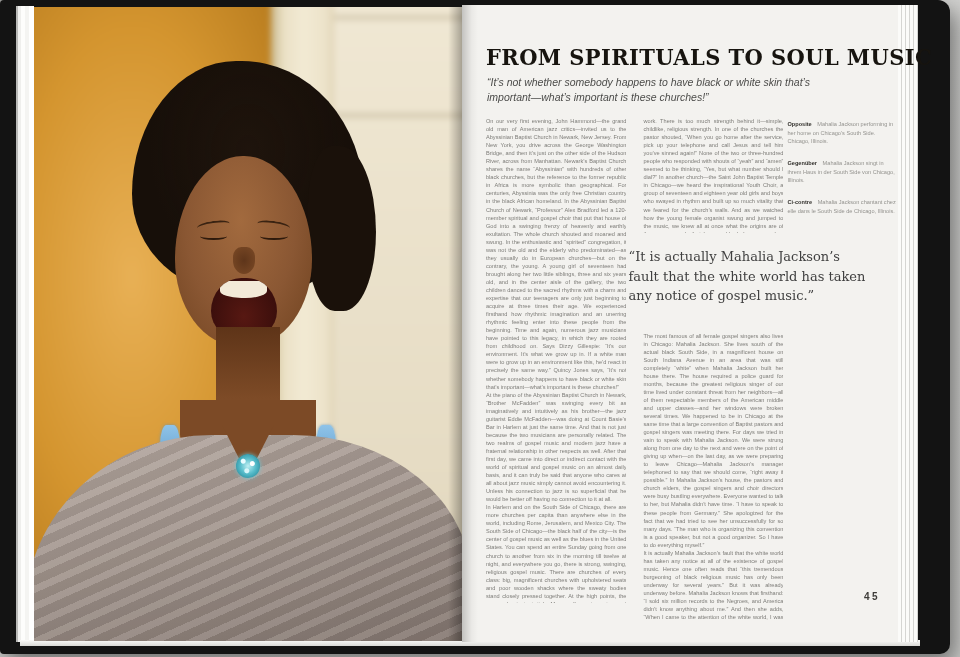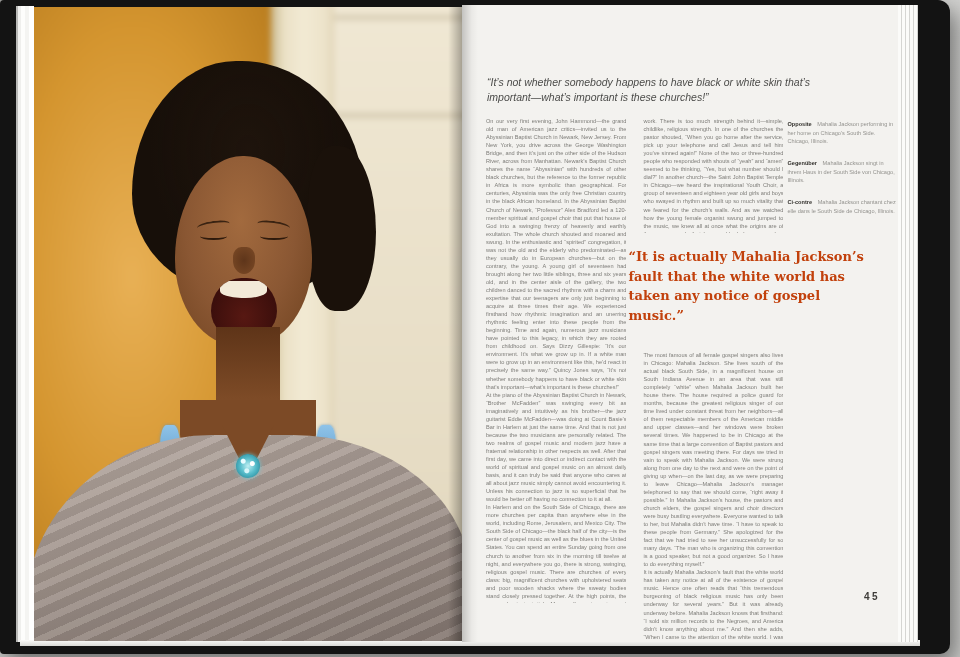--- a/index.html
+++ b/index.html
@@ -132,22 +132,22 @@
   .bodytext, .bodytext p {
     font-size:5.6px; line-height:1.44; color:#7d7c78; text-align:justify;
     letter-spacing:0; 
   }
   .bodytext p { margin:0; }
   .col1 { width:150px; height:486px; overflow:hidden; }
   .col2 { width:140px; margin-left:17px; position:relative; }
   .col2-top { height:116px; overflow:hidden; }
   .pullquote {
     width:242px; margin:14px 0 26px -15px;
-    font-family:"DejaVu Serif", serif; font-weight:bold;
-    font-size:13px; line-height:1.5; color:#c2410c;
+    font-family:"DejaVu Serif", serif; font-weight:normal;
+    font-size:13px; line-height:1.5; color:#404040;
   }
   .col2-rest { height:288px; overflow:hidden; }
   .captions { width:118px; margin-left:4px; padding-top:3px; }
   .caption { margin-bottom:13px; font-size:5.6px; line-height:1.55; color:#93928e; text-align:left; }
   .caption .lead { font-weight:bold; color:#33312d; }
   .folio {
     position:absolute; left:402px; top:586px;
     font-size:10px; font-weight:bold; letter-spacing:2.5px; color:#3d3b38;
   }
 </style>
@@ -193,20 +193,21 @@
       <div class="dress-vneck"></div>
       <div class="brooch"></div>
 
       <div class="photo-gutter-shade"></div>
     </div>
 
     <div class="right-page">
       <div class="gutter-shade"></div>
       <div class="edge-stack"></div>
 
+      <h1 class="page-title">FROM SPIRITUALS TO SOUL MUSIC</h1>
 
       <p class="page-subtitle">“It’s not whether somebody happens to have black or white skin that’s important—what’s important is these churches!”</p>
 
       <div class="columns">
 
         <div class="col1 bodytext">
           <p>On our very first evening, John Hammond—the grand old man of American jazz critics—invited us to the Abyssinian Baptist Church in Newark, New Jersey. From New York, you drive across the George Washington Bridge, and then it’s just on the other side of the Hudson River, across from Manhattan. Newark’s Baptist Church shares the name “Abyssinian” with hundreds of other black churches, but the reference to the former republic in Africa is more symbolic than geographical. For centuries, Abyssinia was the only free Christian country in the black African homeland. In the Abyssinian Baptist Church of Newark, “Professor” Alex Bradford led a 120-member spiritual and gospel choir that put that house of God into a swinging frenzy of heavenly and earthly exultation. The whole church shouted and moaned and swung. In the enthusiastic and “spirited” congregation, it was not the old and the elderly who predominated—as they usually do in European churches—but on the contrary, the young. A young girl of seventeen had brought along her two little siblings, three and six years old, and in the center aisle of the gallery, the two children danced to the sacred rhythms with a charm and expertise that our teenagers are only just beginning to acquire at three times their age. We experienced firsthand how rhythmic imagination and an unerring rhythmic feeling enter into these people from the beginning. Time and again, numerous jazz musicians have pointed to this legacy, in which they are rooted from childhood on. Says Dizzy Gillespie: “It’s our environment. It’s what we grow up in. If a white man were to grow up in an environment like this, he’d react in precisely the same way.” Quincy Jones says, “It’s not whether somebody happens to have black or white skin that’s important—what’s important is these churches!”</p>
           <p>At the piano of the Abyssinian Baptist Church in Newark, “Brother McFadden” was swinging every bit as imaginatively and intuitively as his brother—the jazz guitarist Eddie McFadden—was doing at Count Basie’s Bar in Harlem at just the same time. And that is not just because the two musicians are personally related. The two realms of gospel music and modern jazz have a fraternal relationship in other respects as well. After that first day, we came into direct or indirect contact with the world of spiritual and gospel music on an almost daily basis, and it can truly be said that anyone who cares at all about jazz music simply cannot avoid encountering it. Unless his connection to jazz is so superficial that he would be better off having no connection to it at all.</p>
           <p>In Harlem and on the South Side of Chicago, there are more churches per capita than anywhere else in the world, including Rome, Jerusalem, and Mexico City. The South Side of Chicago—the black half of the city—is the center of gospel music as well as the blues in the United States. You can spend an entire Sunday going from one church to another from six in the morning till twelve at night, and everywhere you go, there is strong, swinging, religious gospel music. There are churches of every class: big, magnificent churches with upholstered seats and poor wooden shacks where the sweaty bodies stand closely pressed together. At the high points, the women begin to twitch. Many collapse in raptures of religiosity.</p>
 

